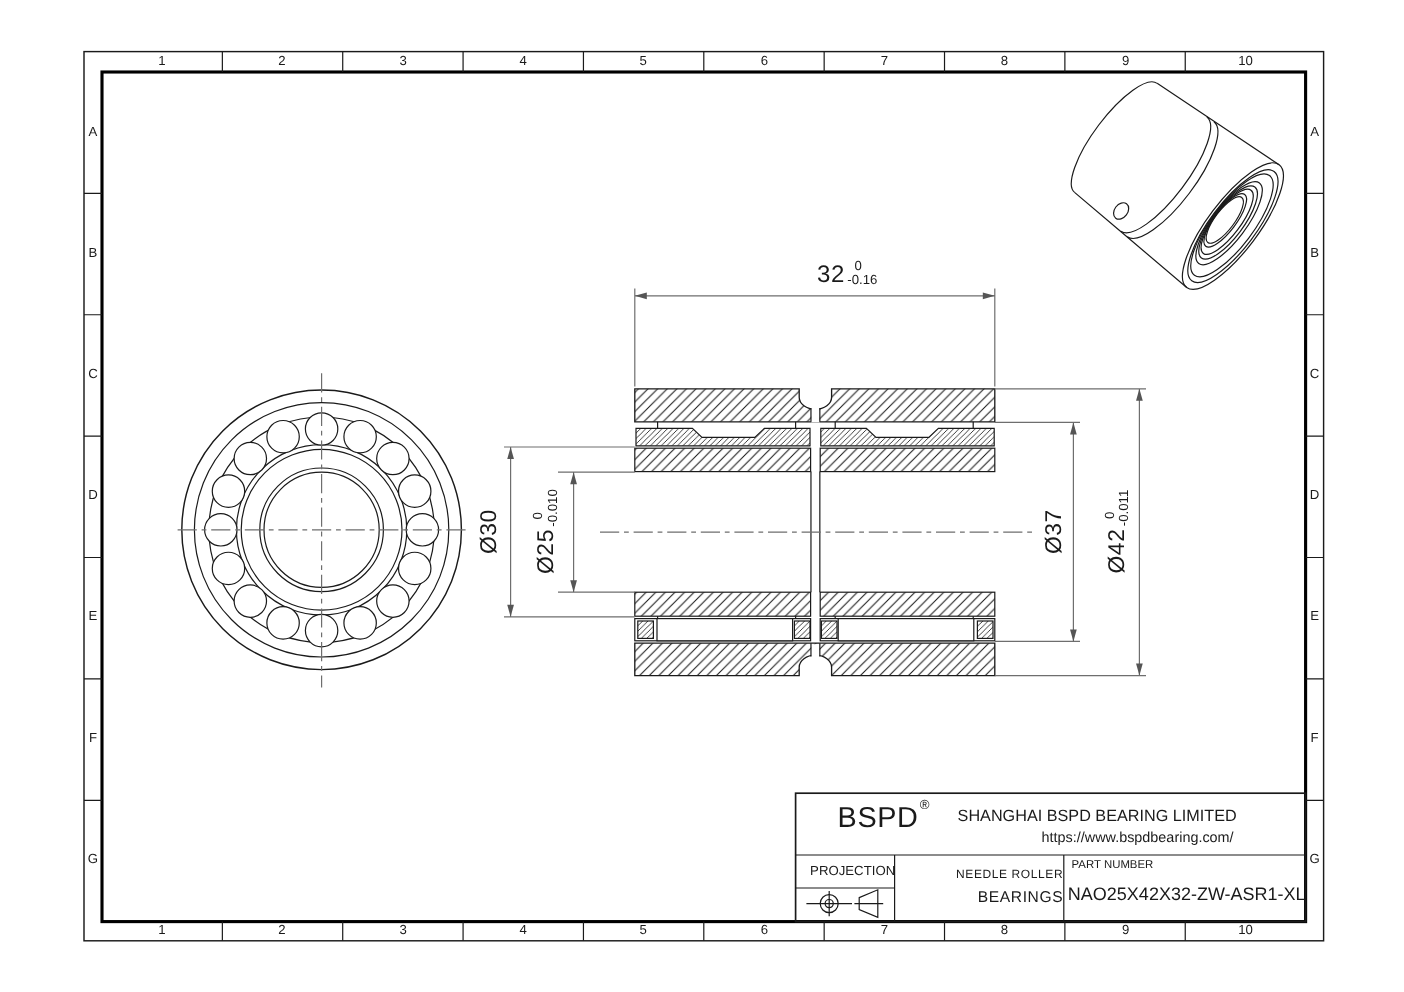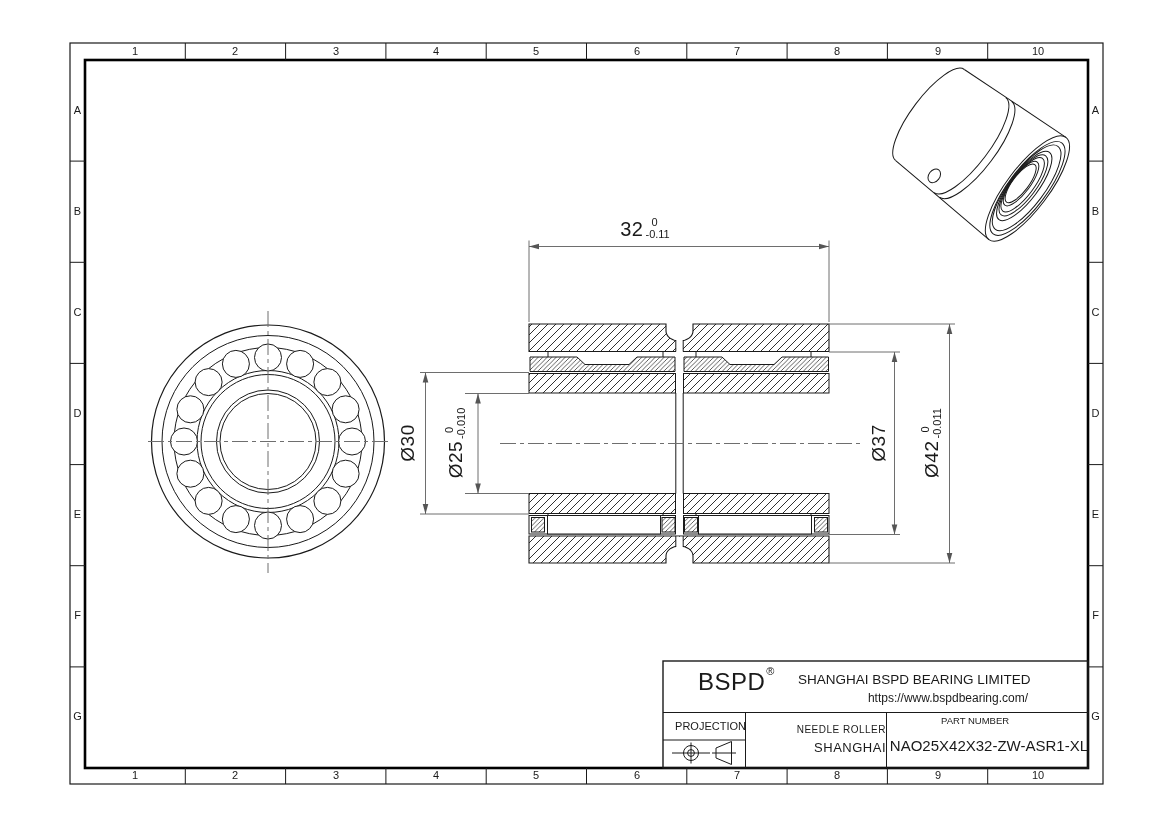--- a/index.html
+++ b/index.html
@@ -188,25 +188,25 @@
 <div class="rlabel" style="left:70px;top:609px">F</div>
 <div class="rlabel" style="left:70px;top:710px">G</div>
 <div class="rlabel" style="left:1088px;top:104px">A</div>
 <div class="rlabel" style="left:1088px;top:205px">B</div>
 <div class="rlabel" style="left:1088px;top:306px">C</div>
 <div class="rlabel" style="left:1088px;top:407px">D</div>
 <div class="rlabel" style="left:1088px;top:508px">E</div>
 <div class="rlabel" style="left:1088px;top:609px">F</div>
 <div class="rlabel" style="left:1088px;top:710px">G</div>
 
-<div class="dimtext" style="left:600px;top:216px;width:90px;height:26px">
+<div class="dimtext" style="left:661px;top:216px;width:90px;height:26px">
   <span class="dimval" style="font-size:20px">32</span>
   <span class="tol">
     <span class="up">0</span>
-    <span>-0.11</span>
+    <span>-0.16</span>
   </span>
 </div>
 <div class="dimtext rot" style="left:383px;top:432px;width:50px;height:22px">
   <span class="dimval">Ø30</span>
 </div>
 <div class="dimtext rot" style="left:409px;top:428px;width:94px;height:30px">
   <span class="dimval">Ø25</span>
   <span class="tol">
     <span class="up">0</span>
     <span>-0.010</span>
@@ -224,17 +224,17 @@
 </div>
 
 <div class="tb logo-row" style="left:698px;top:668px">
   <span class="logo">BSPD</span>
   <span class="regmark">®</span>
 </div>
 <div class="tb center" style="left:798px;top:672px;width:230px;font-size:13.5px">SHANGHAI BSPD BEARING LIMITED</div>
 <div class="tb center" style="left:798px;top:691px;width:230px;font-size:12px">https://www.bspdbearing.com/</div>
 <div class="tb center" style="left:663px;top:720px;width:83px;font-size:11px">PROJECTION</div>
 <div class="tb center" style="left:746px;top:724px;width:140px;font-size:10px;letter-spacing:.5px">NEEDLE  ROLLER</div>
-<div class="tb center" style="left:746px;top:740px;width:140px;font-size:13px;letter-spacing:.5px">SHANGHAI</div>
-<div class="tb" style="left:941px;top:715px;font-size:9.5px">PART NUMBER</div>
+<div class="tb center" style="left:746px;top:740px;width:140px;font-size:13px;letter-spacing:.5px">BEARINGS</div>
+<div class="tb" style="left:893px;top:715px;font-size:9.5px">PART NUMBER</div>
 <div class="tb center" style="left:887px;top:737px;width:201px;font-size:15px">NAO25X42X32-ZW-ASR1-XL</div>
 
 </div>
 
 </body></html>

